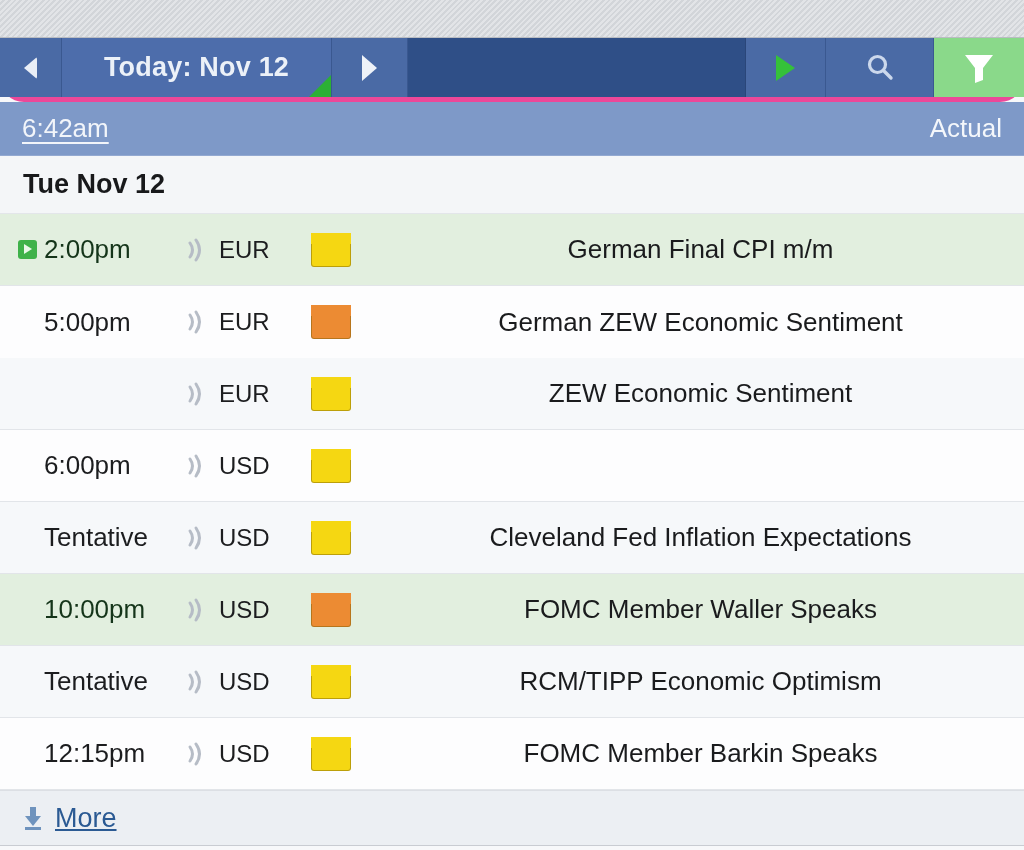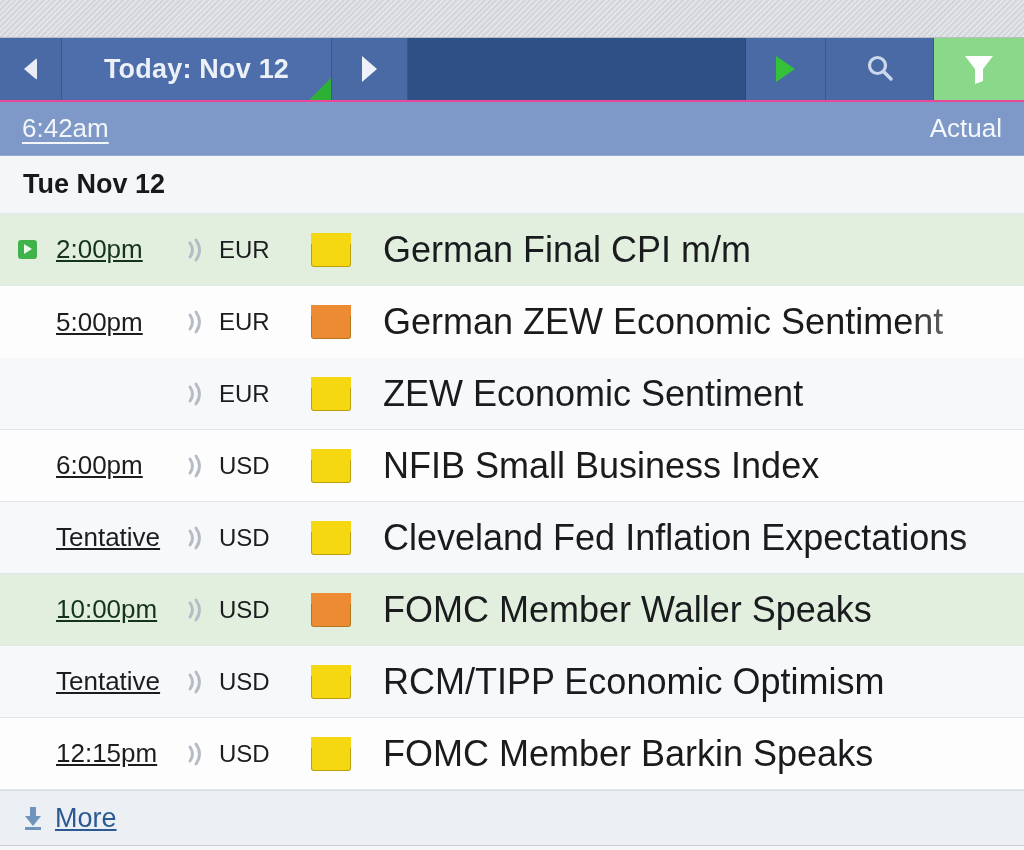--- a/index.html
+++ b/index.html
@@ -19,21 +19,22 @@
         #e2e4e7 0px, #e2e4e7 2px,
         #d2d5d9 2px, #d2d5d9 4px);
     border-bottom: 1px solid #b9bcc1;
   }
 
   
   .toolbar {
     height: 64px; width: 100%;
     display: flex; align-items: stretch;
     background: #2f4f87;
-    border-bottom: 2px solid #ec4899;
+    border-bottom: 5px solid #ec4899;
+    border-radius: 24px;
   }
   .tb-seg {
     display: flex; align-items: center; justify-content: center;
     background: #4a6aa5;
     border-right: 1px solid #3a5890;
     position: relative;
     cursor: pointer;
   }
   .tb-prev { width: 62px; }
   .tb-today {
@@ -118,23 +119,22 @@
     position: relative; background: #f6f8fa;
     border-bottom: 1px solid #e2e5e9;
   }
   .row.alt { background: #fdfdfe; }
   .row.hl { background: #e2efdf; }
   .row.nosep { border-bottom: none; }
 
   .c-time {
     width: 175px; padding-left: 18px;
     font-size: 26px; color: #1c1d1f;
-    display: flex; align-items: center; gap: 16px;
+    display: flex; align-items: center; gap: 4px;
     white-space: nowrap;
-    text-decoration: underline;
   }
   .row.hl .c-time { color: #15351a; }
   .marker {
     width: 19px; height: 19px; flex: 0 0 auto;
     background: #3fb24a; border-radius: 3px;
     position: relative; margin-right: 3px;
   }
   .marker::after {
     content: ""; position: absolute;
     left: 6px; top: 4px;
@@ -165,23 +165,24 @@
                 radial-gradient(circle 5px at 19px 0px, transparent 98%, #000 100%),
                 radial-gradient(circle 5px at 32px 0px, transparent 98%, #000 100%);
     mask-image: radial-gradient(circle 5px at 6px 0px, transparent 98%, #000 100%),
                 radial-gradient(circle 5px at 19px 0px, transparent 98%, #000 100%),
                 radial-gradient(circle 5px at 32px 0px, transparent 98%, #000 100%);
   }
   .impact-yellow { background: #f5d712; }
   .impact-orange { background: #ec8b33; }
 
   .c-title {
-    flex: 1 1 auto; font-size: 36px; color: #1a1b1d;
+    flex: 1 1 auto; font-size: 26px; color: #1a1b1d;
     white-space: nowrap; overflow: hidden;
     padding-right: 6px;
+    text-align: center;
   }
   .c-title.fade {
     -webkit-mask-image: linear-gradient(to right, #000 0%, #000 82%, transparent 99%);
     mask-image: linear-gradient(to right, #000 0%, #000 82%, transparent 99%);
   }
   .c-title.fade-soft {
     -webkit-mask-image: linear-gradient(to right, #000 0%, #000 90%, transparent 100%);
     mask-image: linear-gradient(to right, #000 0%, #000 90%, transparent 100%);
   }
 
@@ -310,21 +311,20 @@
         <div class="c-sound">
           <svg width="26" height="30" viewBox="0 0 26 30">
             <path d="M6 8 Q11 15 6 22" fill="none" stroke="#b6bcc6" stroke-width="3" stroke-linecap="round"></path>
             <path d="M12 5 Q19 15 12 25" fill="none" stroke="#b6bcc6" stroke-width="3" stroke-linecap="round"></path>
           </svg>
         </div>
         <div class="c-cur">USD</div>
         <div class="c-impact">
           <span class="impact impact-yellow"></span>
         </div>
-        <div class="c-title">NFIB Small Business Index</div>
       </div>
       <div class="row">
         <div class="c-time">
           <span class="marker-spacer"></span>
           <span>Tentative</span>
         </div>
         <div class="c-sound">
           <svg width="26" height="30" viewBox="0 0 26 30">
             <path d="M6 8 Q11 15 6 22" fill="none" stroke="#b6bcc6" stroke-width="3" stroke-linecap="round"></path>
             <path d="M12 5 Q19 15 12 25" fill="none" stroke="#b6bcc6" stroke-width="3" stroke-linecap="round"></path>

